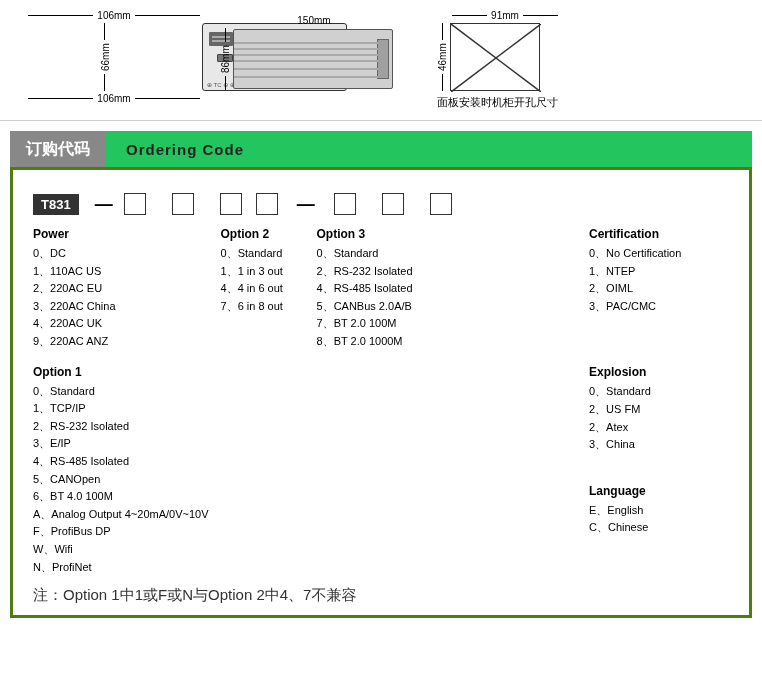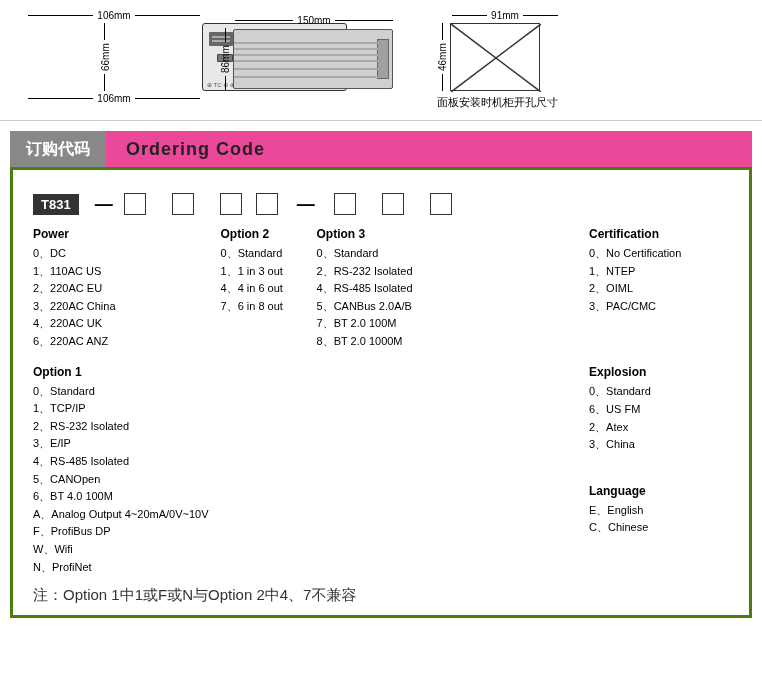--- a/index.html
+++ b/index.html
@@ -156,23 +156,23 @@
       background: #888;
       color: #fff;
       font-size: 16px;
       font-weight: bold;
       padding: 0 16px;
       height: 100%;
       display: flex;
       align-items: center;
     }
     .ordering-header .english-title {
-      background: #ec4899;
+      background: #22c55e;
       color: #222;
-      font-size: 18px;
+      font-size: 15px;
       font-weight: bold;
       padding: 10px 20px;
       height: 100%;
       display: flex;
       align-items: center;
       flex: 1;
       letter-spacing: 1px;
     }
 
     
@@ -261,21 +261,21 @@
       </div>
     </div>
     <div style="display:flex; align-items:center; font-size:10px; margin-top:2px; margin-left:18px;">
       <span style="flex:1; height:1px; background:#000; display:inline-block;"></span>
       <span style="padding:0 4px;">106mm</span>
       <span style="flex:1; height:1px; background:#000; display:inline-block;"></span>
     </div>
   </div>
 
   <div class="device-side">
-    <div style="display:flex; align-items:center; font-size:10px; margin-bottom:2px; margin-left:15px;">
+    <div style="display:flex; align-items:center; font-size:10px; margin-bottom:2px; margin-left:15px;flex-direction:column;">
       <span style="flex:1; height:1px; background:#000; display:inline-block;"></span>
       <span style="padding:0 4px;">150mm</span>
       <span style="flex:1; height:1px; background:#000; display:inline-block;"></span>
     </div>
     <div class="device-side-inner">
       <div style="writing-mode:vertical-rl; transform:rotate(180deg); font-size:10px; display:flex; align-items:center; justify-content:center; height:62px; margin-right:2px;">
         <span style="width:1px; flex:1; background:#000; display:inline-block;"></span>
         <span style="padding:3px 0;">86mm</span>
         <span style="width:1px; flex:1; background:#000; display:inline-block;"></span>
       </div>
@@ -345,21 +345,21 @@
 
     <div style="display:flex; padding-top: 8px; position:relative;">
 
       <div style="min-width:110px; padding-left:10px;">
         <div class="option-label">Power</div>
         <div class="option-item">0、DC</div>
         <div class="option-item">1、110AC US</div>
         <div class="option-item">2、220AC EU</div>
         <div class="option-item">3、220AC China</div>
         <div class="option-item">4、220AC UK</div>
-        <div class="option-item">6、220AC ANZ</div>
+        <div class="option-item">9、220AC ANZ</div>
 
         <div style="margin-top:14px;">
           <div class="option-label">Option 1</div>
           <div class="option-item">0、Standard</div>
           <div class="option-item">1、TCP/IP</div>
           <div class="option-item">2、RS-232 Isolated</div>
           <div class="option-item">3、E/IP</div>
           <div class="option-item">4、RS-485 Isolated</div>
           <div class="option-item">5、CANOpen</div>
           <div class="option-item">6、BT 4.0 100M</div>
@@ -395,21 +395,21 @@
           <div class="option-label">Certification</div>
           <div class="option-item">0、No Certification</div>
           <div class="option-item">1、NTEP</div>
           <div class="option-item">2、OIML</div>
           <div class="option-item">3、PAC/CMC</div>
         </div>
 
         <div style="margin-top:50px; margin-bottom:8px;">
           <div class="option-label">Explosion</div>
           <div class="option-item">0、Standard</div>
-          <div class="option-item">6、US FM</div>
+          <div class="option-item">2、US FM</div>
           <div class="option-item">2、Atex</div>
           <div class="option-item">3、China</div>
         </div>
 
         <div style="margin-top:30px;">
           <div class="option-label">Language</div>
           <div class="option-item">E、English</div>
           <div class="option-item">C、Chinese</div>
         </div>
       </div>

